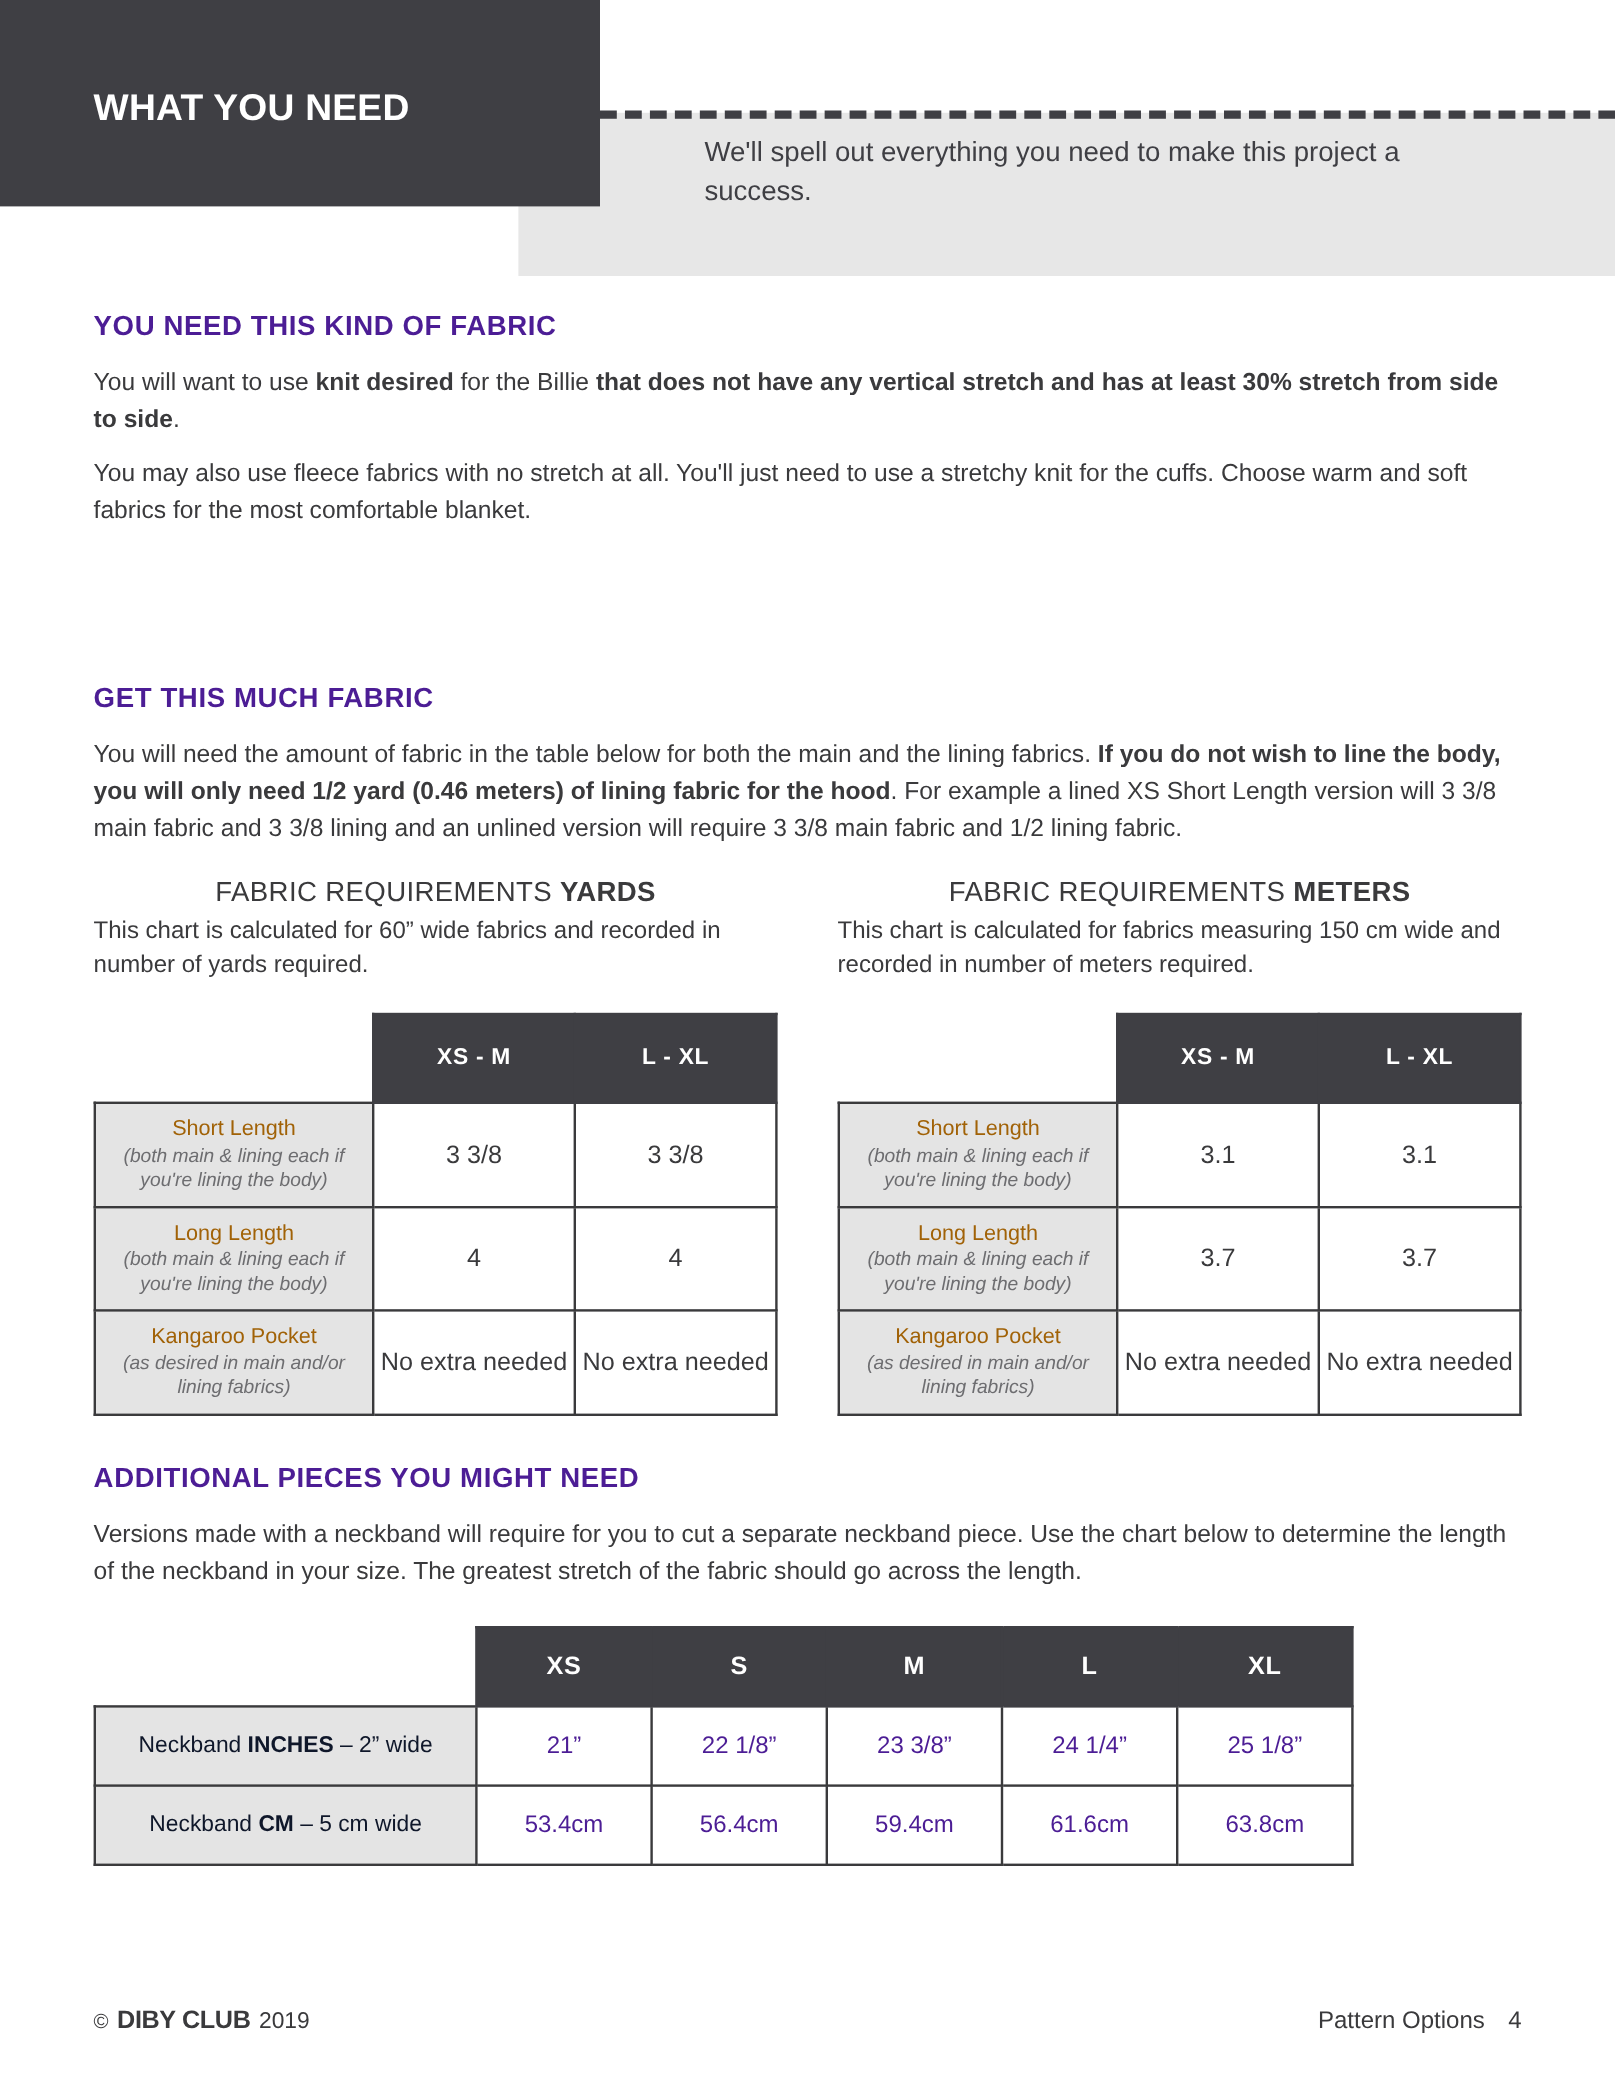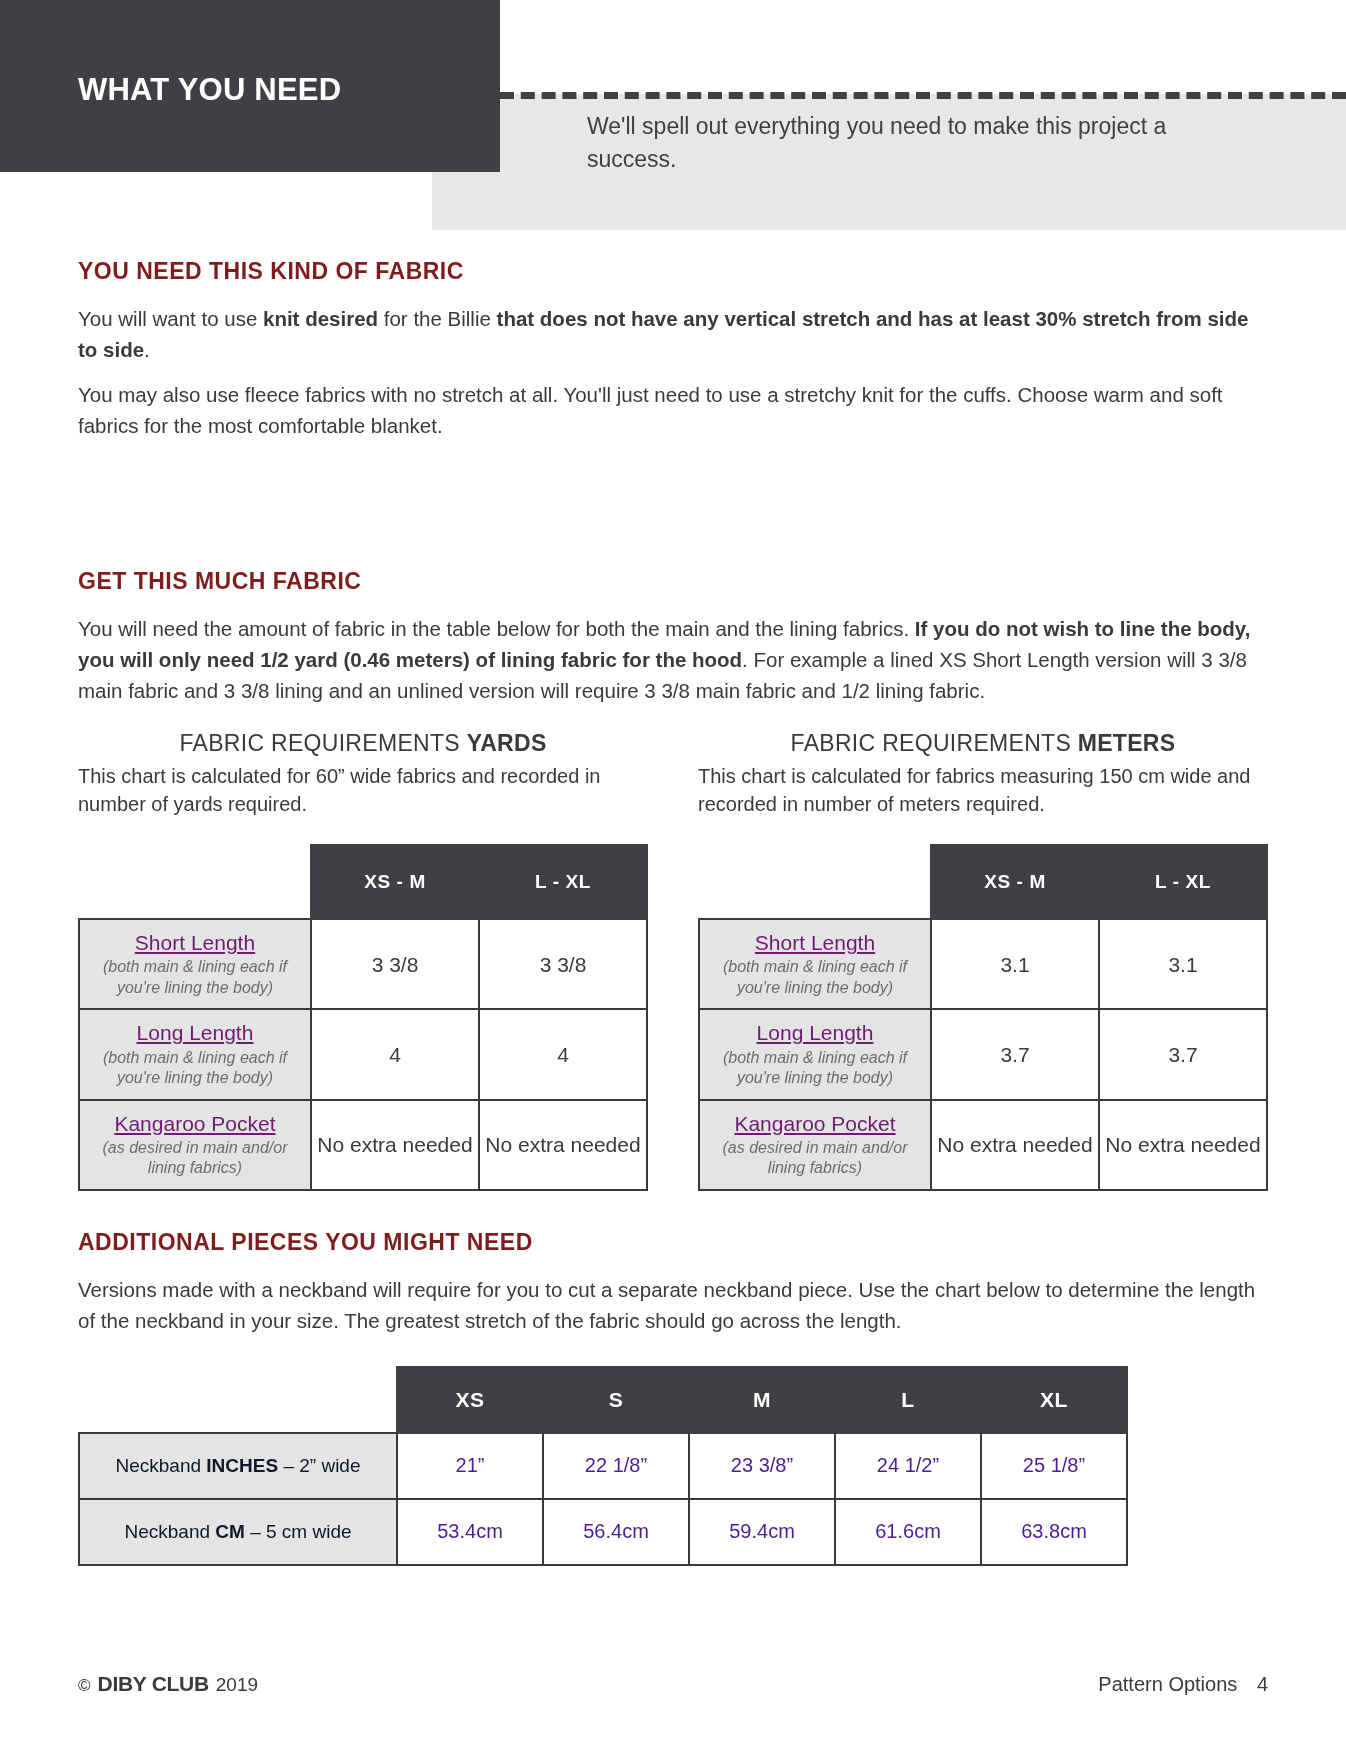--- a/index.html
+++ b/index.html
@@ -67,21 +67,21 @@
   .content {
     position: absolute;
     left: 78px;
     top: 258px;
     width: 1190px;
   }
   h2.section-head {
     font-size: 23px;
     font-weight: 700;
     letter-spacing: 0.5px;
-    color: #7f1d1d;
+    color: #4c1d95;
     margin: 0 0 18px 0;
   }
   p.body {
     font-size: 20.5px;
     line-height: 1.52;
     margin: 0 0 14px 0;
     color: #3a3a3c;
   }
   p.body b { font-weight: 700; }
 
@@ -135,26 +135,25 @@
     letter-spacing: 0.6px;
     border: 2px solid #3f3f44;
   }
   table.fabric tbody td.rowlabel {
     background: #e4e4e4;
     text-align: center;
     padding: 10px 8px;
     width: 232px;
   }
   .rl-main {
-    font-size: 21px;
+    font-size: 18px;
     font-weight: 400;
-    color: #701a75;
+    color: #a16207;
     display: block;
     line-height: 1.2;
-    text-decoration: underline;
   }
   .rl-note {
     font-size: 16px;
     font-style: italic;
     color: #6d6d70;
     display: block;
     line-height: 1.28;
     margin-top: 2px;
   }
   table.fabric tbody td.val {
@@ -354,21 +353,21 @@
           <th>L</th>
           <th>XL</th>
         </tr>
       </thead>
       <tbody>
         <tr>
           <td class="rowlabel"><span>Neckband </span><b>INCHES</b><span> – 2” wide</span></td>
           <td class="val">21”</td>
           <td class="val">22 1/8”</td>
           <td class="val">23 3/8”</td>
-          <td class="val">24 1/2”</td>
+          <td class="val">24 1/4”</td>
           <td class="val">25 1/8”</td>
         </tr>
         <tr>
           <td class="rowlabel"><span>Neckband </span><b>CM</b><span> – 5 cm wide</span></td>
           <td class="val">53.4cm</td>
           <td class="val">56.4cm</td>
           <td class="val">59.4cm</td>
           <td class="val">61.6cm</td>
           <td class="val">63.8cm</td>
         </tr>

